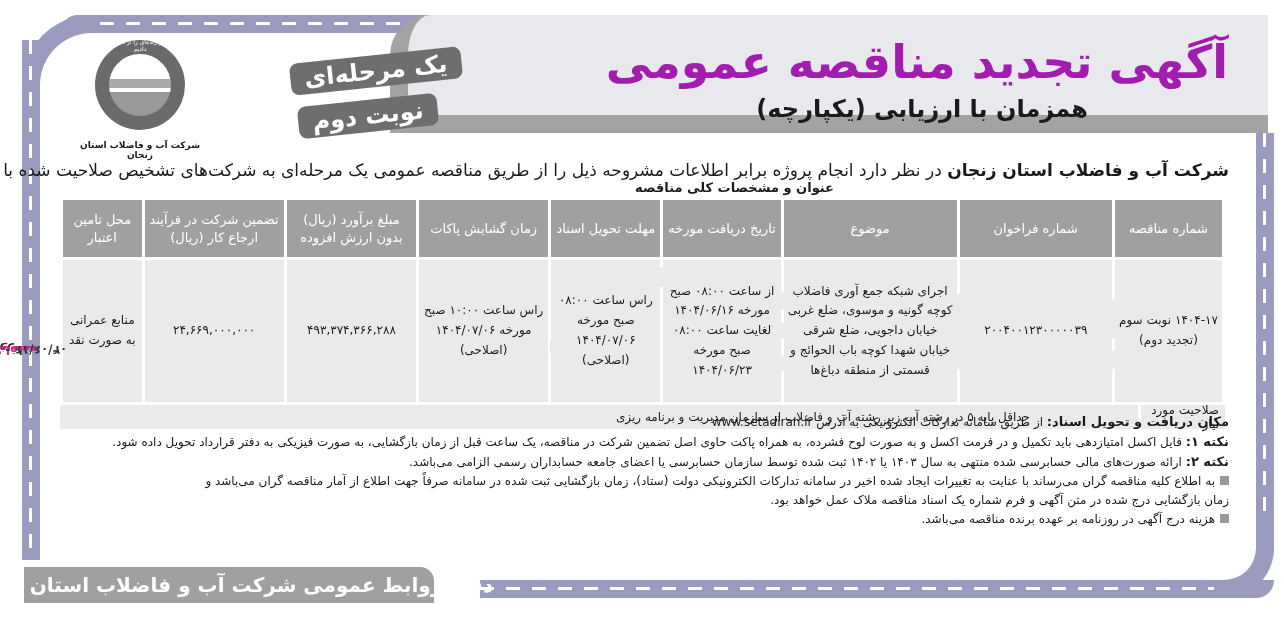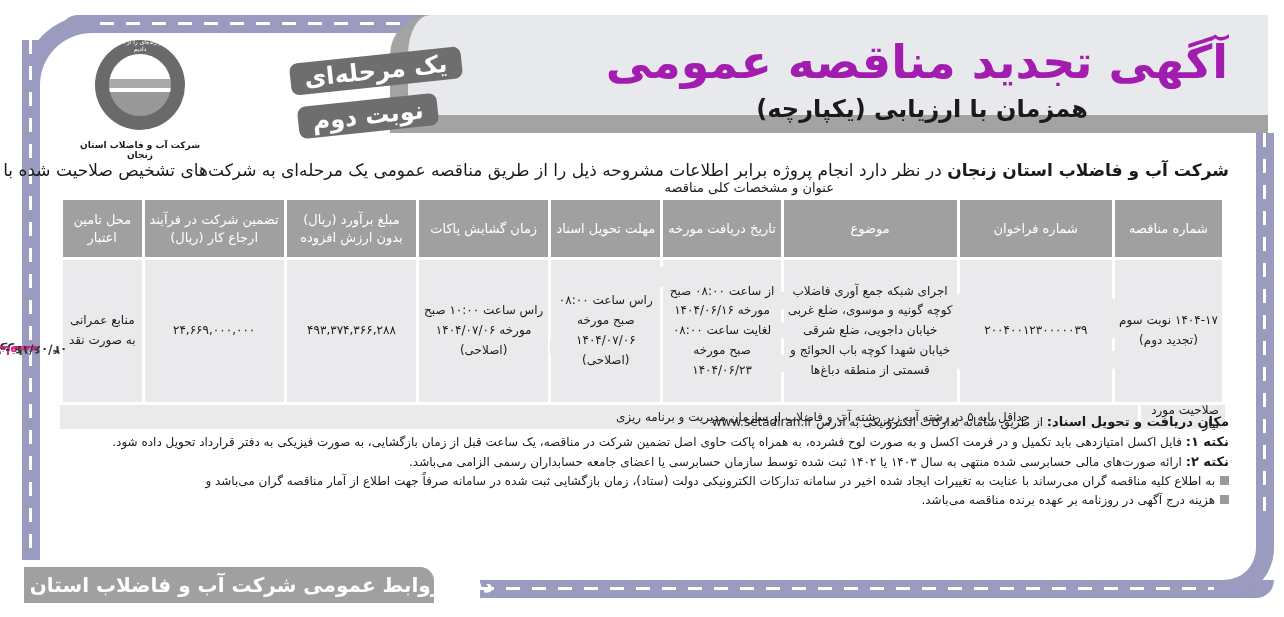--- a/index.html
+++ b/index.html
@@ -35,21 +35,21 @@
   .logo-ring-text { position: absolute; left: 100px; top: 38px; width: 80px; font-size: 6px; color: #fff; text-align: center; }
   .logo-caption { position: absolute; left: 70px; top: 140px; width: 140px; text-align: center; font-size: 9px; font-weight: bold; direction: rtl; }
 
   .badge { position: absolute; background: #6e6e6e; color: #fff; font-weight: bold; font-size: 24px; border-radius: 8px; padding: 2px 14px; direction: rtl; white-space: nowrap; }
   .badge-1 { left: 290px; top: 55px; transform: rotate(-6deg); }
   .badge-2 { left: 298px; top: 100px; transform: rotate(-6deg); }
 
   
   .intro { position: absolute; right: 55px; top: 160px; width: 1130px; direction: rtl; font-size: 17px; white-space: nowrap; }
   .intro b { font-weight: bold; }
-  .section-title { position: absolute; right: 450px; top: 180px; font-size: 13px; font-weight: normal; direction: rtl; }
+  .section-title { position: absolute; right: 450px; top: 180px; font-size: 13px; font-weight: bold; direction: rtl; }
 
   
   table.tender { position: absolute; left: 60px; top: 200px; width: 1165px; border-collapse: separate; border-spacing: 3px 0; direction: rtl; }
   table.tender th { background: #a0a0a0; color: #fff; font-weight: normal; font-size: 13px; height: 57px; text-align: center; line-height: 1.35; padding: 0 4px; }
   table.tender td { background: #eaeaec; font-size: 12px; height: 145px; text-align: center; vertical-align: middle; line-height: 1.65; padding: 0 4px; border-top: 3px solid #fff; }
   .req-row { position: absolute; left: 60px; top: 405px; width: 1165px; height: 24px; background: #eaeaec; direction: rtl; font-size: 12px; display: flex; align-items: center; }
   .req-label { width: 87px; padding-right: 6px; border-left: 3px solid #fff; height: 100%; display: flex; align-items: center; }
   .req-value { padding-right: 108px; }
 
   
@@ -130,20 +130,21 @@
 <div class="req-row">
   <div class="req-label">صلاحیت مورد نیاز</div>
   <div class="req-value">حداقل پایه ۵ در رشته آب زیر رشته آب و فاضلاب از سازمان مدیریت و برنامه ریزی</div>
 </div>
 
 <div class="notes">
   <p><b>مکان دریافت و تحویل اسناد:</b><span> از طریق سامانه تدارکات الکترونیکی به آدرس www.setadiran.ir</span></p>
   <p><b>نکته ۱:</b><span> فایل اکسل امتیازدهی باید تکمیل و در فرمت اکسل و به صورت لوح فشرده، به همراه پاکت حاوی اصل تضمین شرکت در مناقصه، یک ساعت قبل از زمان بازگشایی، به صورت فیزیکی به دفتر قرارداد تحویل داده شود.</span></p>
   <p><b>نکته ۲:</b><span> ارائه صورت‌های مالی حسابرسی شده منتهی به سال ۱۴۰۳ یا ۱۴۰۲ ثبت شده توسط سازمان حسابرسی یا اعضای جامعه حسابداران رسمی الزامی می‌باشد.</span></p>
   <p><span class="sq"></span><span>به اطلاع کلیه مناقصه گران می‌رساند با عنایت به تغییرات ایجاد شده اخیر در سامانه تدارکات الکترونیکی دولت (ستاد)، زمان بازگشایی ثبت شده در سامانه صرفاً جهت اطلاع از آمار مناقصه گران می‌باشد و</span></p>
+  <p>زمان بازگشایی درج شده در متن آگهی و فرم شماره یک اسناد مناقصه ملاک عمل خواهد بود.</p>
   <p><span class="sq"></span><span>هزینه درج آگهی در روزنامه بر عهده برنده مناقصه می‌باشد.</span></p>
 </div>
 
 <div class="footer-banner">دفتر روابط عمومی شرکت آب و فاضلاب استان زنجان</div>
 
 <div class="side-stamp">
   <span>
       <span>روزنامه</span> 
       <span class="brand">مناقصه</span> 
       <span>- ۴۴۳۷ - ۰۴/۰۶/۱۶</span>

